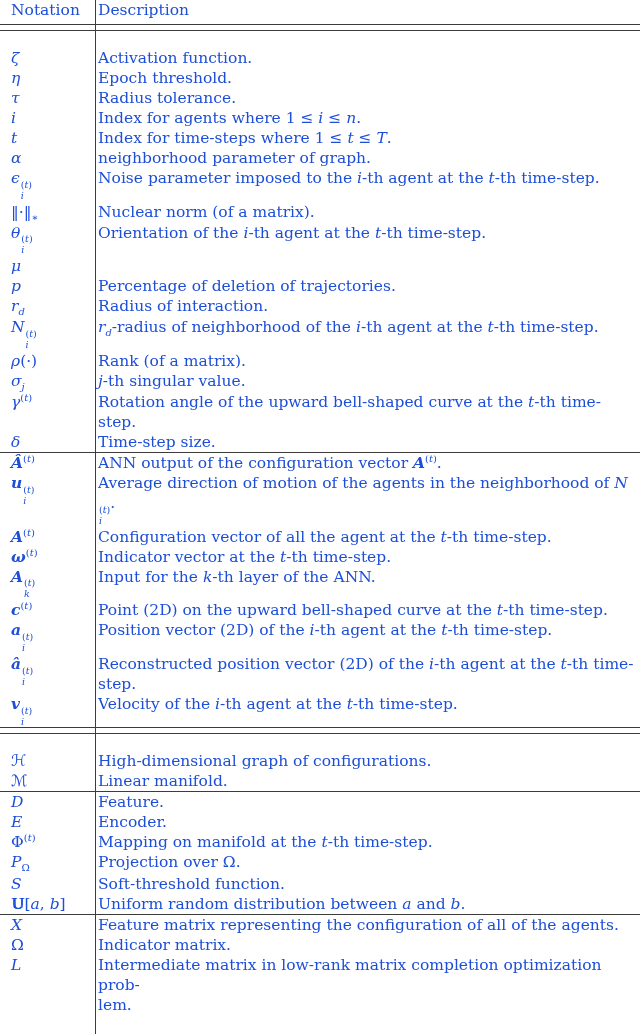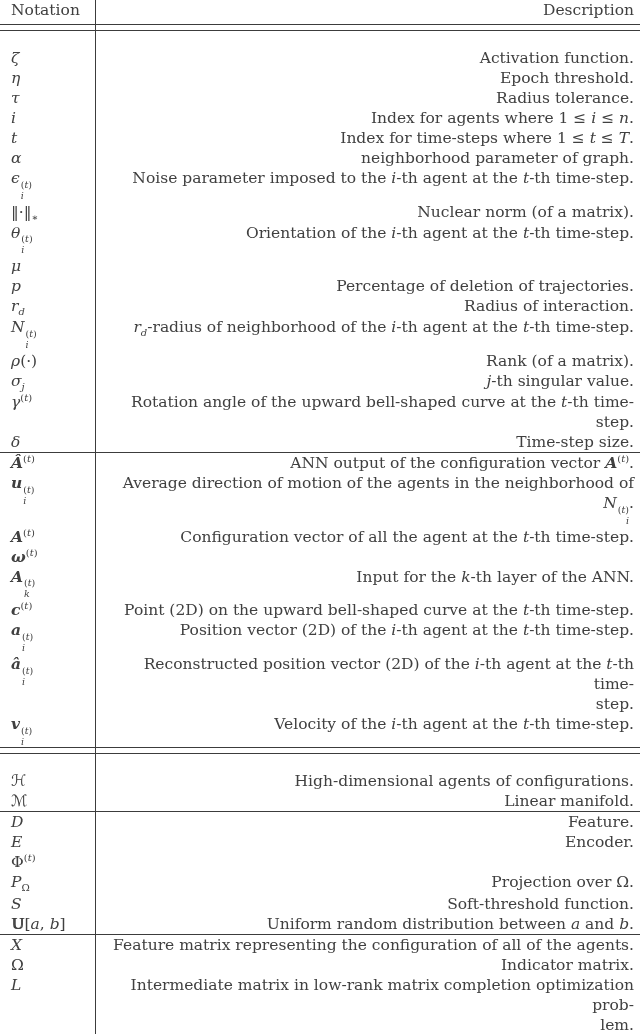--- a/index.html
+++ b/index.html
@@ -1,33 +1,33 @@
 <!DOCTYPE html>
 <html><head>
 <meta charset="utf-8">
 <style>
   html,body { margin:0; padding:0; background:#ffffff; }
   .page {
     position:relative; width:640px; height:1034px; overflow:hidden;
-    background:#fff; color:#404040;
+    background:#fff; color:#1d4ed8;
     font-family:"DejaVu Serif","DejaVu Sans",serif;
     font-size:15.5px;
   }
   .vline { position:absolute; left:95px; top:0; bottom:0; width:1px; background:#3c3c3c; }
   .hdr { display:flex; height:24px; align-items:center; }
   .hdr .ncell, .hdr .dcell { font-style:normal; }
   .rule1 { height:0; border-top:1px solid #3c3c3c; }
   .rule2 { height:5px; border-top:1px solid #3c3c3c; border-bottom:1px solid #3c3c3c; }
   .spacer { height:17px; }
   .row { display:flex; align-items:baseline; }
   .ncell {
     flex:0 0 84px; width:84px; padding-left:11px;
     white-space:nowrap; overflow:visible; line-height:20px; z-index:2;
   }
-  .dcell { flex:1; padding-left:15px; padding-right:6px; line-height:20px;text-align:right; }
+  .dcell { flex:1; padding-left:3px; padding-right:6px; line-height:20px; }
   i { font-style:italic; }
   b.bi { font-style:italic; font-weight:bold; }
   .scr { font-style:italic; }
   .bb { text-shadow:0.9px 0 0 currentColor; letter-spacing:0.4px; }
   sup { font-size:10px; line-height:1; }
   sub { font-size:10px; line-height:1; }
   .ss {
     display:inline-flex; flex-direction:column; justify-content:center;
     vertical-align:-0.5em; font-size:9.5px; line-height:1.15; margin-left:1px;
   }
@@ -156,20 +156,21 @@
           </span>.</div>
     </div>
 
     <div class="row">
       <div class="ncell"><b class="bi">A</b><sup>(<i>t</i>)</sup></div>
       <div class="dcell">Configuration vector of all the agent at the <i>t</i>-th time-step.</div>
     </div>
 
     <div class="row">
       <div class="ncell"><b class="bi">ω</b><sup>(<i>t</i>)</sup></div>
+      <div class="dcell">Indicator vector at the <i>t</i>-th time-step.</div>
     </div>
 
     <div class="row">
       <div class="ncell"><b class="bi">A</b><span class="ss">
             <span class="sp">(<i>t</i>)</span>
             <span class="sb"><i>k</i></span>
           </span></div>
       <div class="dcell">Input for the <i>k</i>-th layer of the ANN.</div>
     </div>
 
@@ -198,40 +199,41 @@
       <div class="ncell"><b class="bi">v</b><span class="ss">
             <span class="sp">(<i>t</i>)</span>
             <span class="sb"><i>i</i></span>
           </span></div>
       <div class="dcell">Velocity of the <i>i</i>-th agent at the <i>t</i>-th time-step.</div>
     </div>
   <div class="rule2"></div>
       <div class="spacer"></div>
     <div class="row">
       <div class="ncell">ℋ</div>
-      <div class="dcell">High-dimensional agents of configurations.</div>
+      <div class="dcell">High-dimensional graph of configurations.</div>
     </div>
 
     <div class="row">
       <div class="ncell">ℳ</div>
       <div class="dcell">Linear manifold.</div>
     </div>
   <div class="rule1"></div>
     <div class="row">
       <div class="ncell"><i>D</i></div>
       <div class="dcell">Feature.</div>
     </div>
 
     <div class="row">
       <div class="ncell"><i>E</i></div>
       <div class="dcell">Encoder.</div>
     </div>
 
     <div class="row">
       <div class="ncell">Φ<sup>(<i>t</i>)</sup></div>
+      <div class="dcell">Mapping on manifold at the <i>t</i>-th time-step.</div>
     </div>
 
     <div class="row">
       <div class="ncell"><span class="scr">P</span><sub>Ω</sub></div>
       <div class="dcell">Projection over Ω.</div>
     </div>
 
     <div class="row">
       <div class="ncell"><i>S</i></div>
       <div class="dcell">Soft-threshold function.</div>

